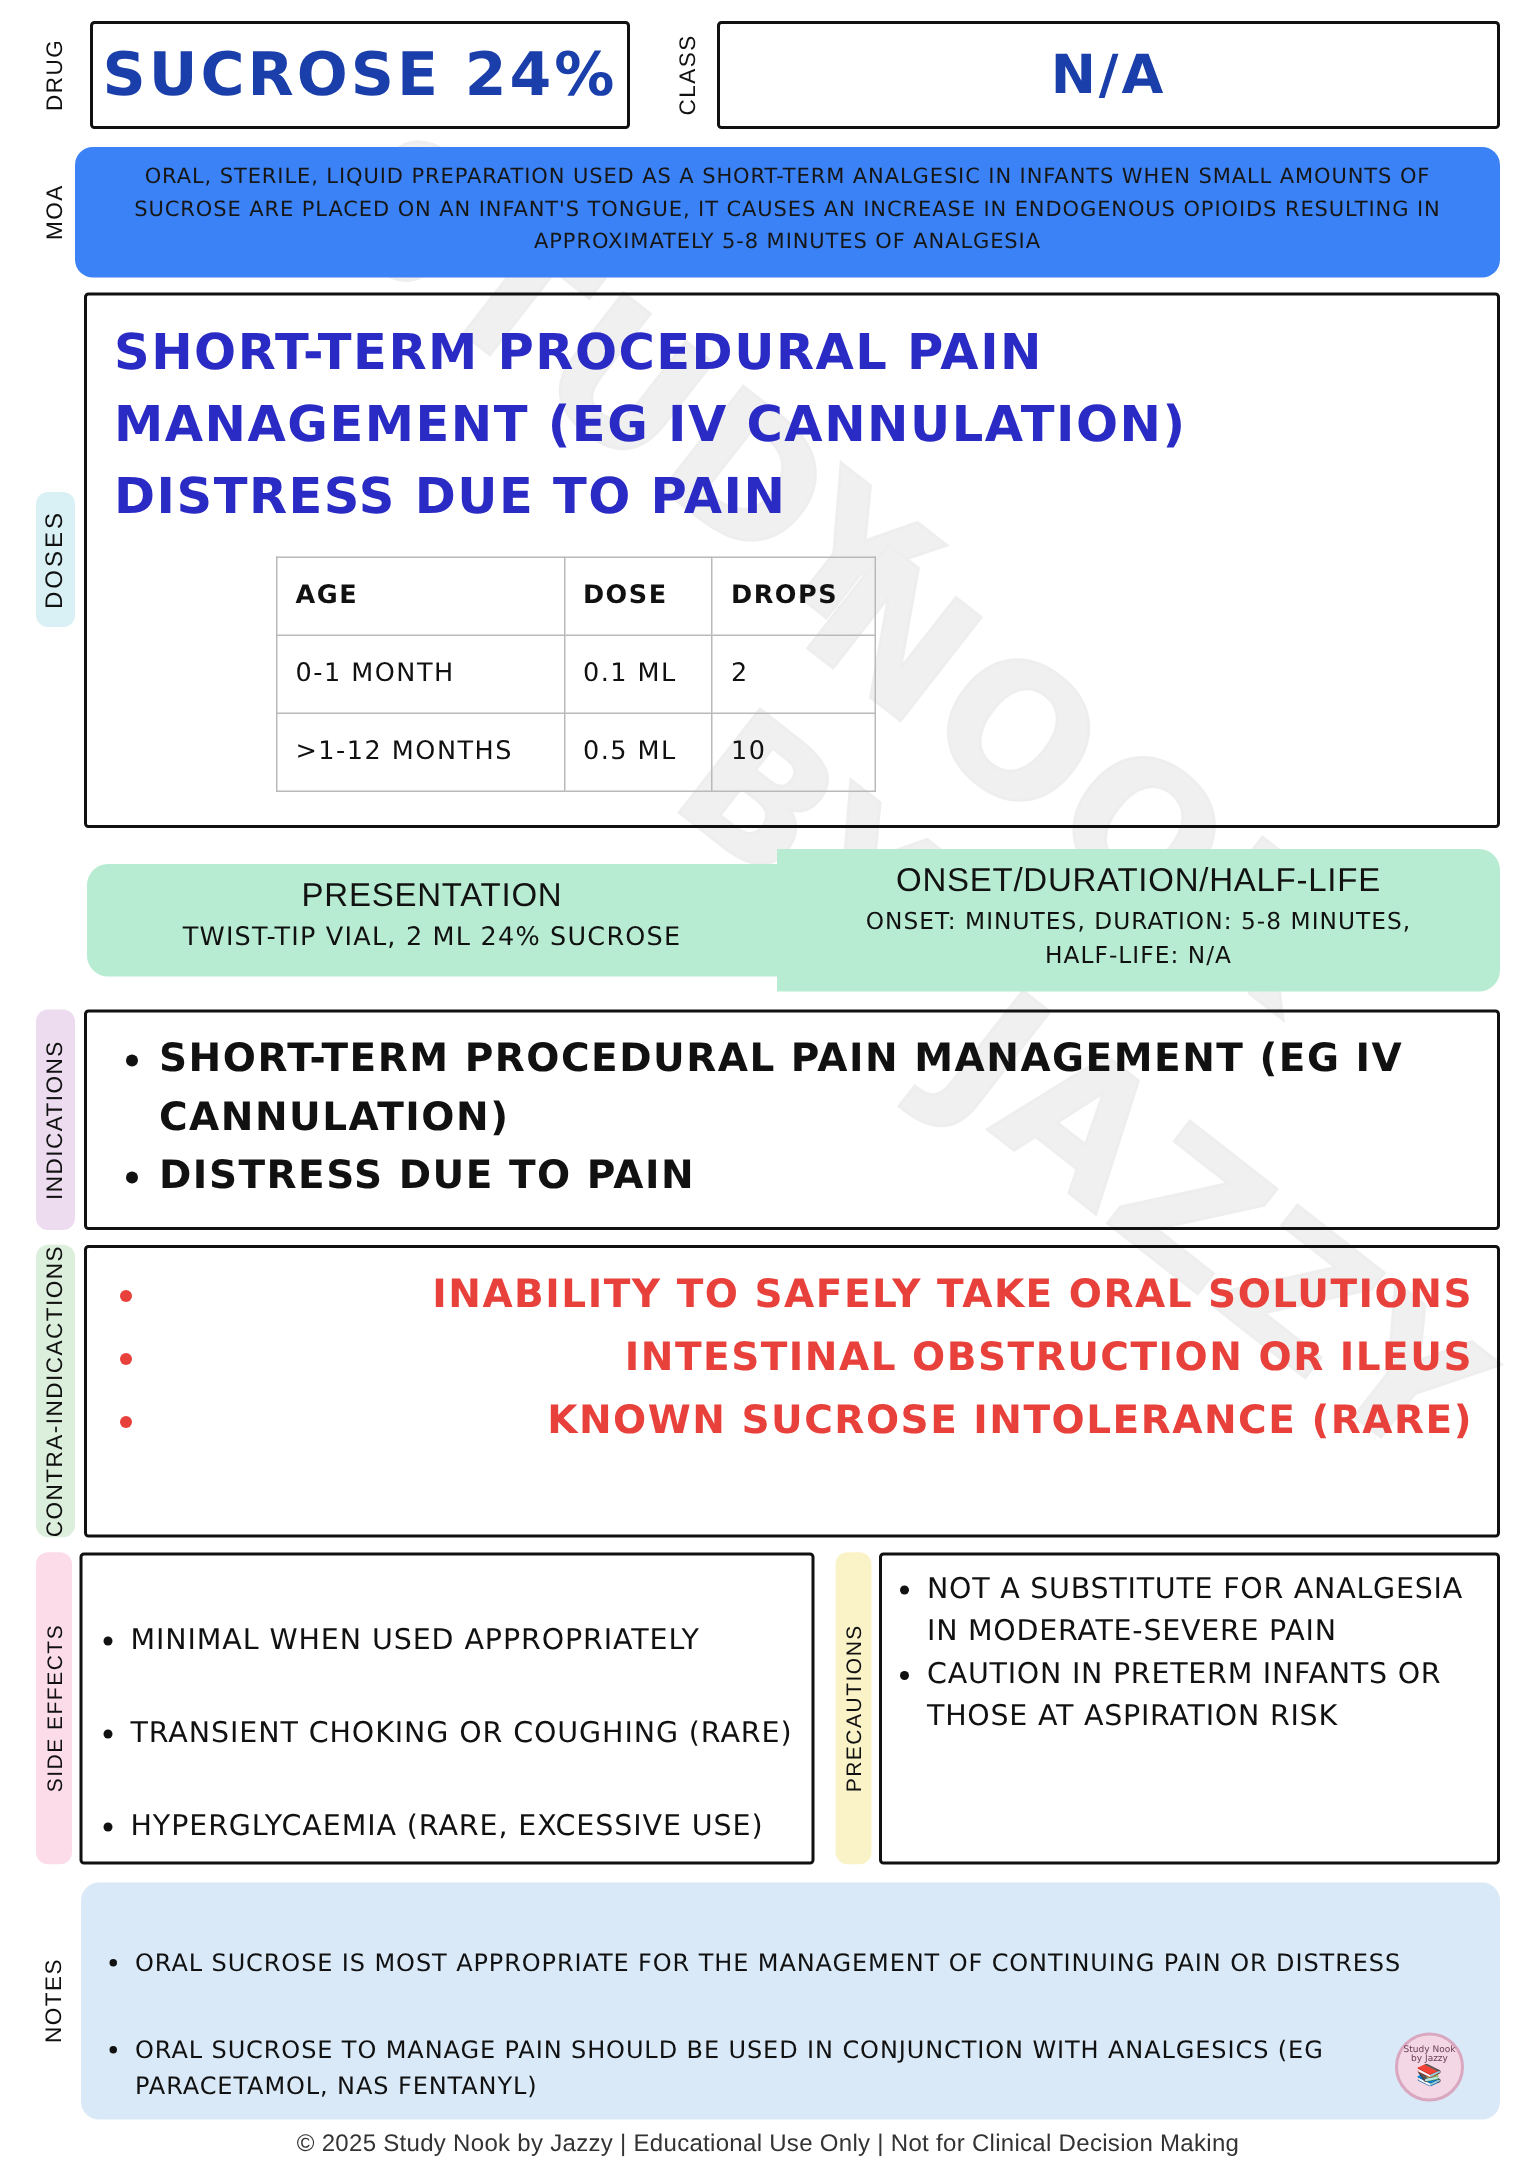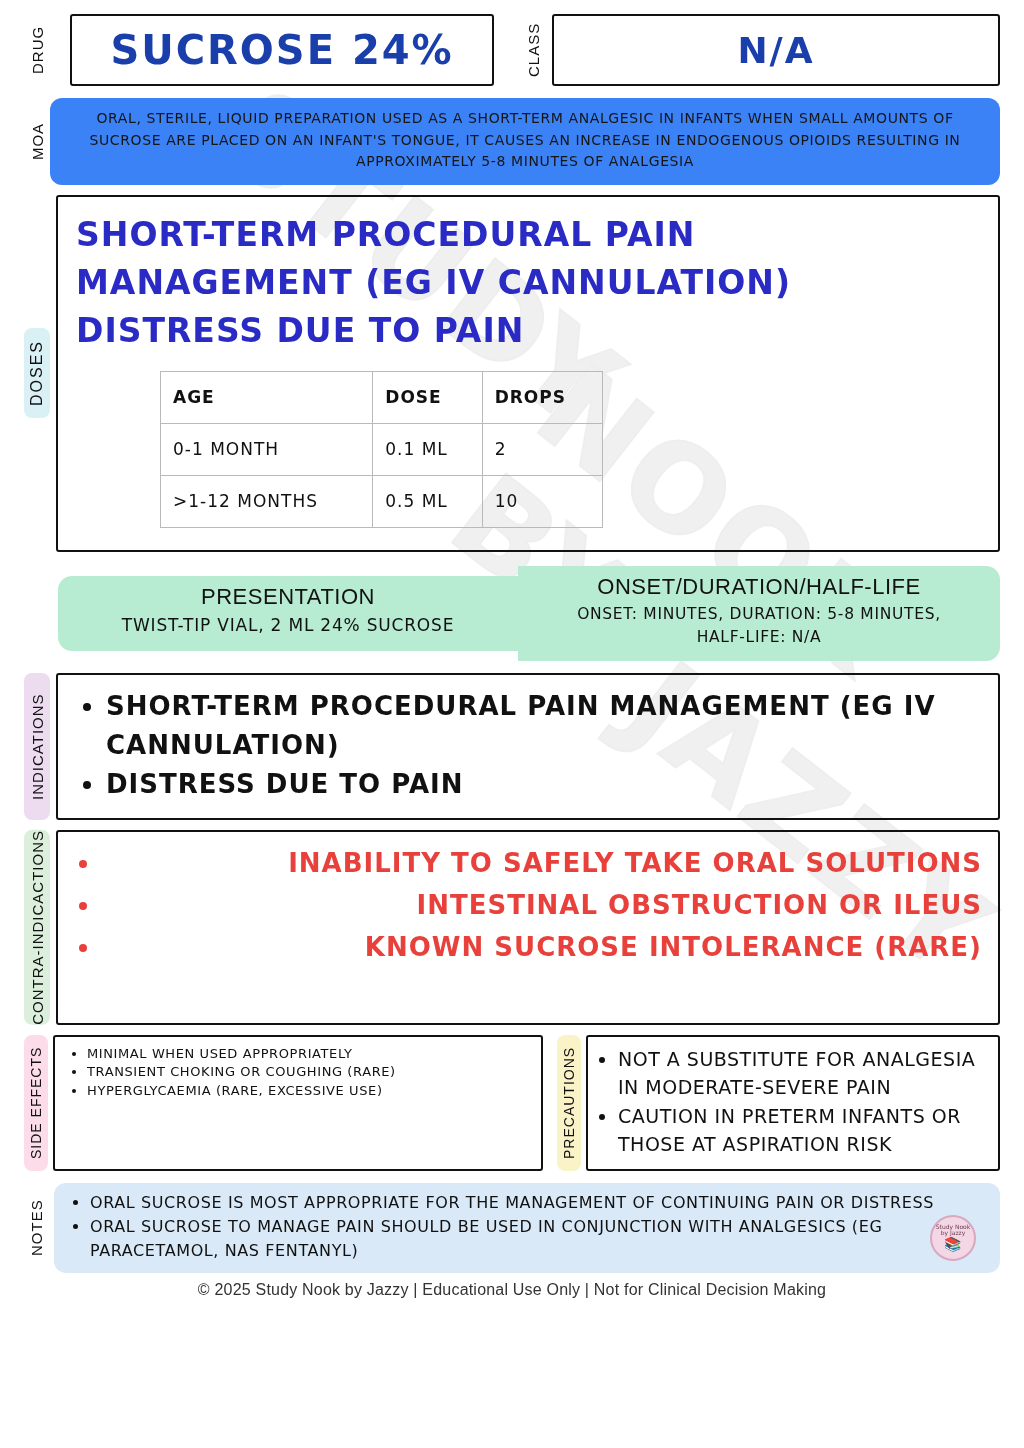--- a/index.html
+++ b/index.html
@@ -44,21 +44,21 @@
     writing-mode:vertical-rl; transform:rotate(180deg);
     font-size:15px; letter-spacing:1px;
     display:flex; align-items:center; justify-content:center;
     flex:0 0 26px;
   }
   .hdr-box {
     border:2px solid #111; border-radius:3px;
     display:flex; align-items:center; justify-content:center;
     background:#fff;
   }
-  .drug-box { width:424px; margin-left:20px; margin-right:26px; }
+  .drug-box { width:360px; margin-left:10px; margin-right:26px; }
   .class-box { flex:1; margin-left:6px; }
   .drug-name {
     font-family:"DejaVu Sans", sans-serif;
     font-weight:bold;
     font-size:40px;
     color:#1a3faa;
     letter-spacing:2px;
   }
   .class-name {
     font-family:"DejaVu Sans", sans-serif;
@@ -112,23 +112,23 @@
   .doses-heading {
     font-family:"DejaVu Sans", sans-serif;
     font-weight:bold;
     color:#2a2ac4;
     font-size:33px;
     line-height:1.45;
     letter-spacing:1px;
   }
   table.dose-table {
     margin-top:16px;
-    margin-left:84px;
+    margin-left:108px;
     border-collapse:collapse;
-    width:443px;
+    width:400px;
     background:rgba(255,255,255,0);
   }
   table.dose-table td {
     border:1px solid #b9b9b9;
     padding:13px 12px;
     font-family:"DejaVu Sans", sans-serif;
     font-size:17px;
     letter-spacing:1px;
     height:52px;
   }
@@ -217,23 +217,24 @@
     font-size:14px; letter-spacing:1px;
     background:#fbdce8;
     border-radius:8px;
     display:flex; align-items:center; justify-content:center;
     flex:0 0 24px; margin-right:5px;
   }
   .se-box { width:490px; border:2px solid #111; border-radius:3px; padding:8px 10px 10px 10px; }
   .se-box ul { margin:0; padding-left:22px; }
   .se-box li {
     font-family:"DejaVu Sans", sans-serif;
-    font-size:13px;
+    font-size:19px;
     line-height:1.42;
     letter-spacing:.6px;
+    margin-top:35px;
   }
   .prec-label {
     writing-mode:vertical-rl; transform:rotate(180deg);
     font-size:14px; letter-spacing:1px;
     background:#fbf3c8;
     border-radius:8px;
     display:flex; align-items:center; justify-content:center;
     flex:0 0 24px; margin-left:14px; margin-right:5px;
   }
   .prec-box { flex:1; border:2px solid #111; border-radius:3px; padding:8px 10px 10px 10px; }
@@ -258,20 +259,21 @@
     background:#d9e9f7;
     border-radius:12px;
     padding:8px 14px 10px 14px;
   }
   .notes-box ul { margin:0; padding-left:22px; }
   .notes-box li {
     font-family:"DejaVu Sans", sans-serif;
     font-size:16px;
     line-height:1.5;
     letter-spacing:.6px;
+    margin-top:34px;
   }
 
   
   .footer {
     margin-top:8px;
     text-align:center;
     font-size:16px;
     color:#333;
     letter-spacing:.2px;
     position:relative;

